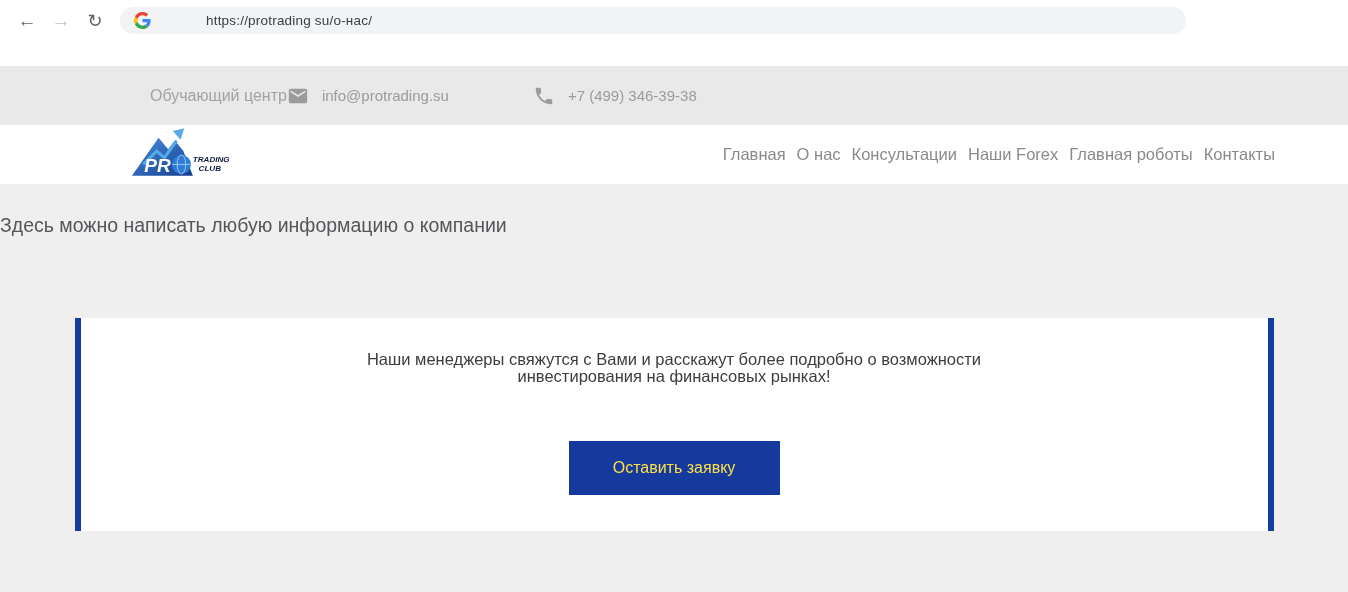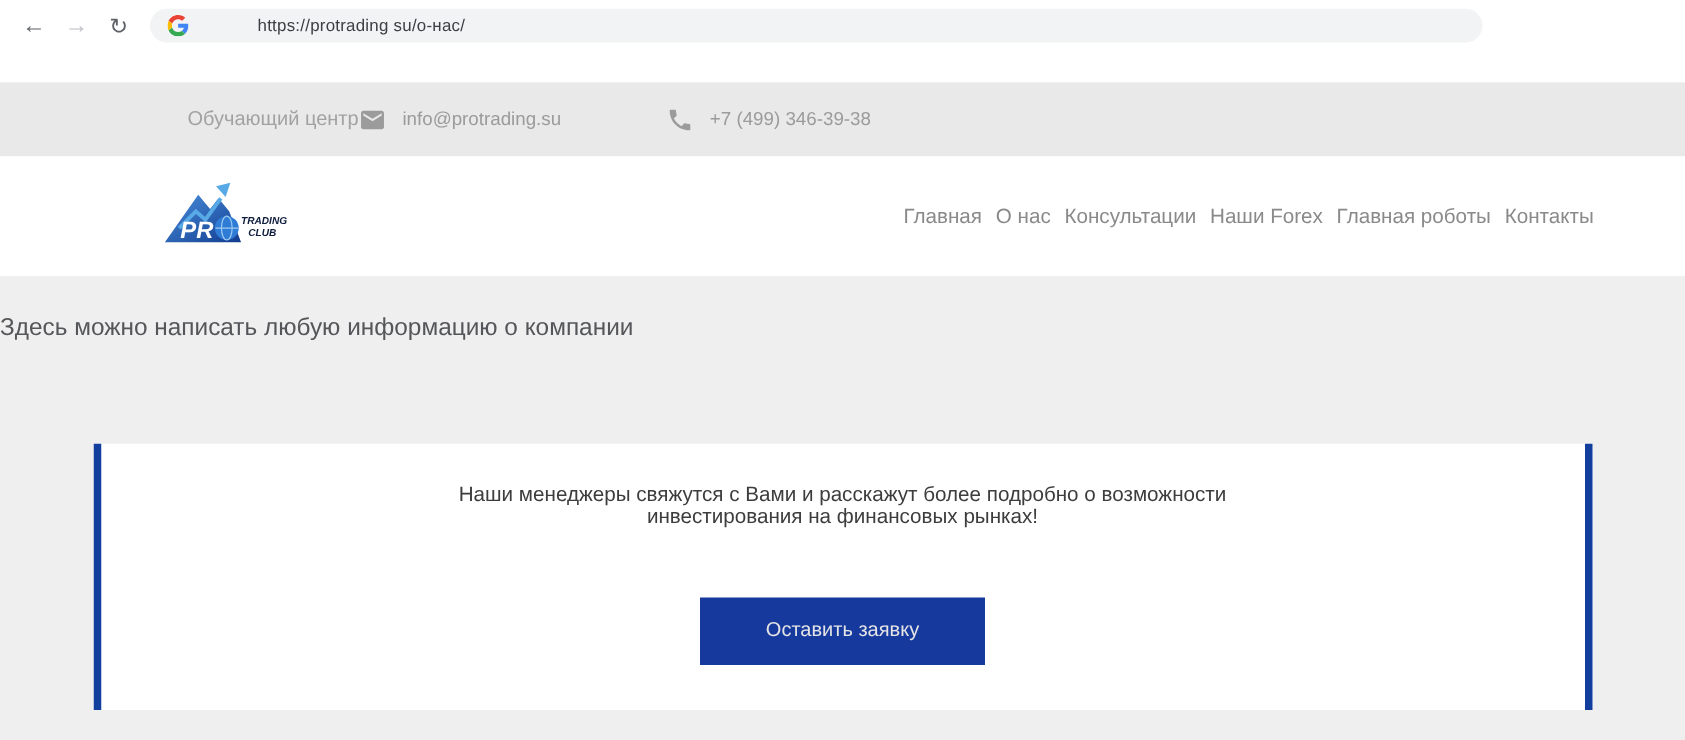--- a/index.html
+++ b/index.html
@@ -31,21 +31,21 @@
     display:flex; align-items:center; 
     padding:0 113px 0 150px;
   }
   .tagline { font-size:16px; color:#a2a2a2; }
   .contacts { display:flex; gap:84px; }
   .contact { display:flex; align-items:center; gap:13px; font-size:15px; color:#9b9b9b; cursor:pointer; }
   .contact svg { width:22px; height:22px; fill:#9b9b9b; }
 
   
   .nav-bar {
-    height:96px; background:#ffffff;
+    height:59px; background:#ffffff;
     display:flex; align-items:center; justify-content:space-between;
     padding:0 73px 0 130px;
   }
   .logo { cursor:pointer; display:block; }
   .menu { display:flex; gap:11px; }
   .menu-item { font-size:16.5px; color:#8a8a8a; cursor:pointer; white-space:nowrap; }
 
   
   .main { background:#efefef; height:386px; padding-top:30px; }
   .page-heading {
@@ -53,21 +53,21 @@
   }
   .card {
     width:1199px; height:213px; margin:81px auto 0; background:#ffffff;
     border-left:6px solid #123f9d; border-right:6px solid #123f9d;
     text-align:center; padding-top:33px;
   }
   .card-text {
     max-width:690px; margin:0 auto; font-size:16.5px; line-height:17px; color:#3d3d3d;
   }
   .cta-button {
-    margin-top:56px; width:228px; height:54px; background:#16399e; color:#e5e5e5;
+    margin-top:56px; width:211px; height:54px; background:#16399e; color:#fde047;
     border:none; font-size:16px; font-weight:500; cursor:pointer;
     font-family:"Liberation Sans", sans-serif;
   }
 </style>
 </head>
 <body>
 
 <div class="browser-bar">
   <div class="browser-row">
     <button class="nav-btn">←</button>

